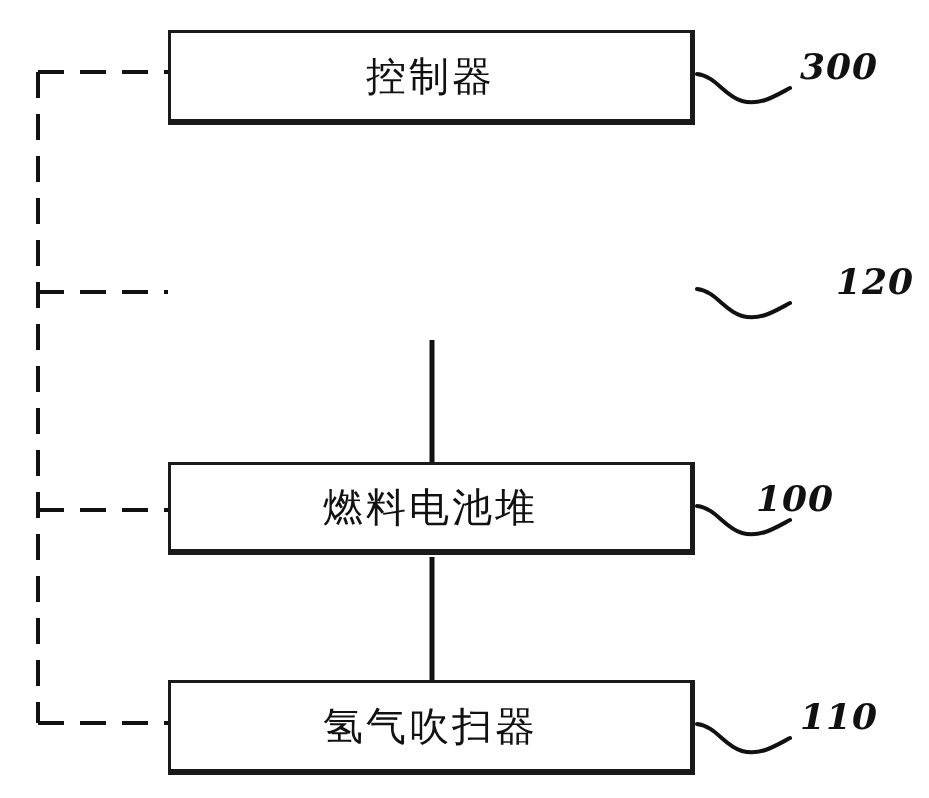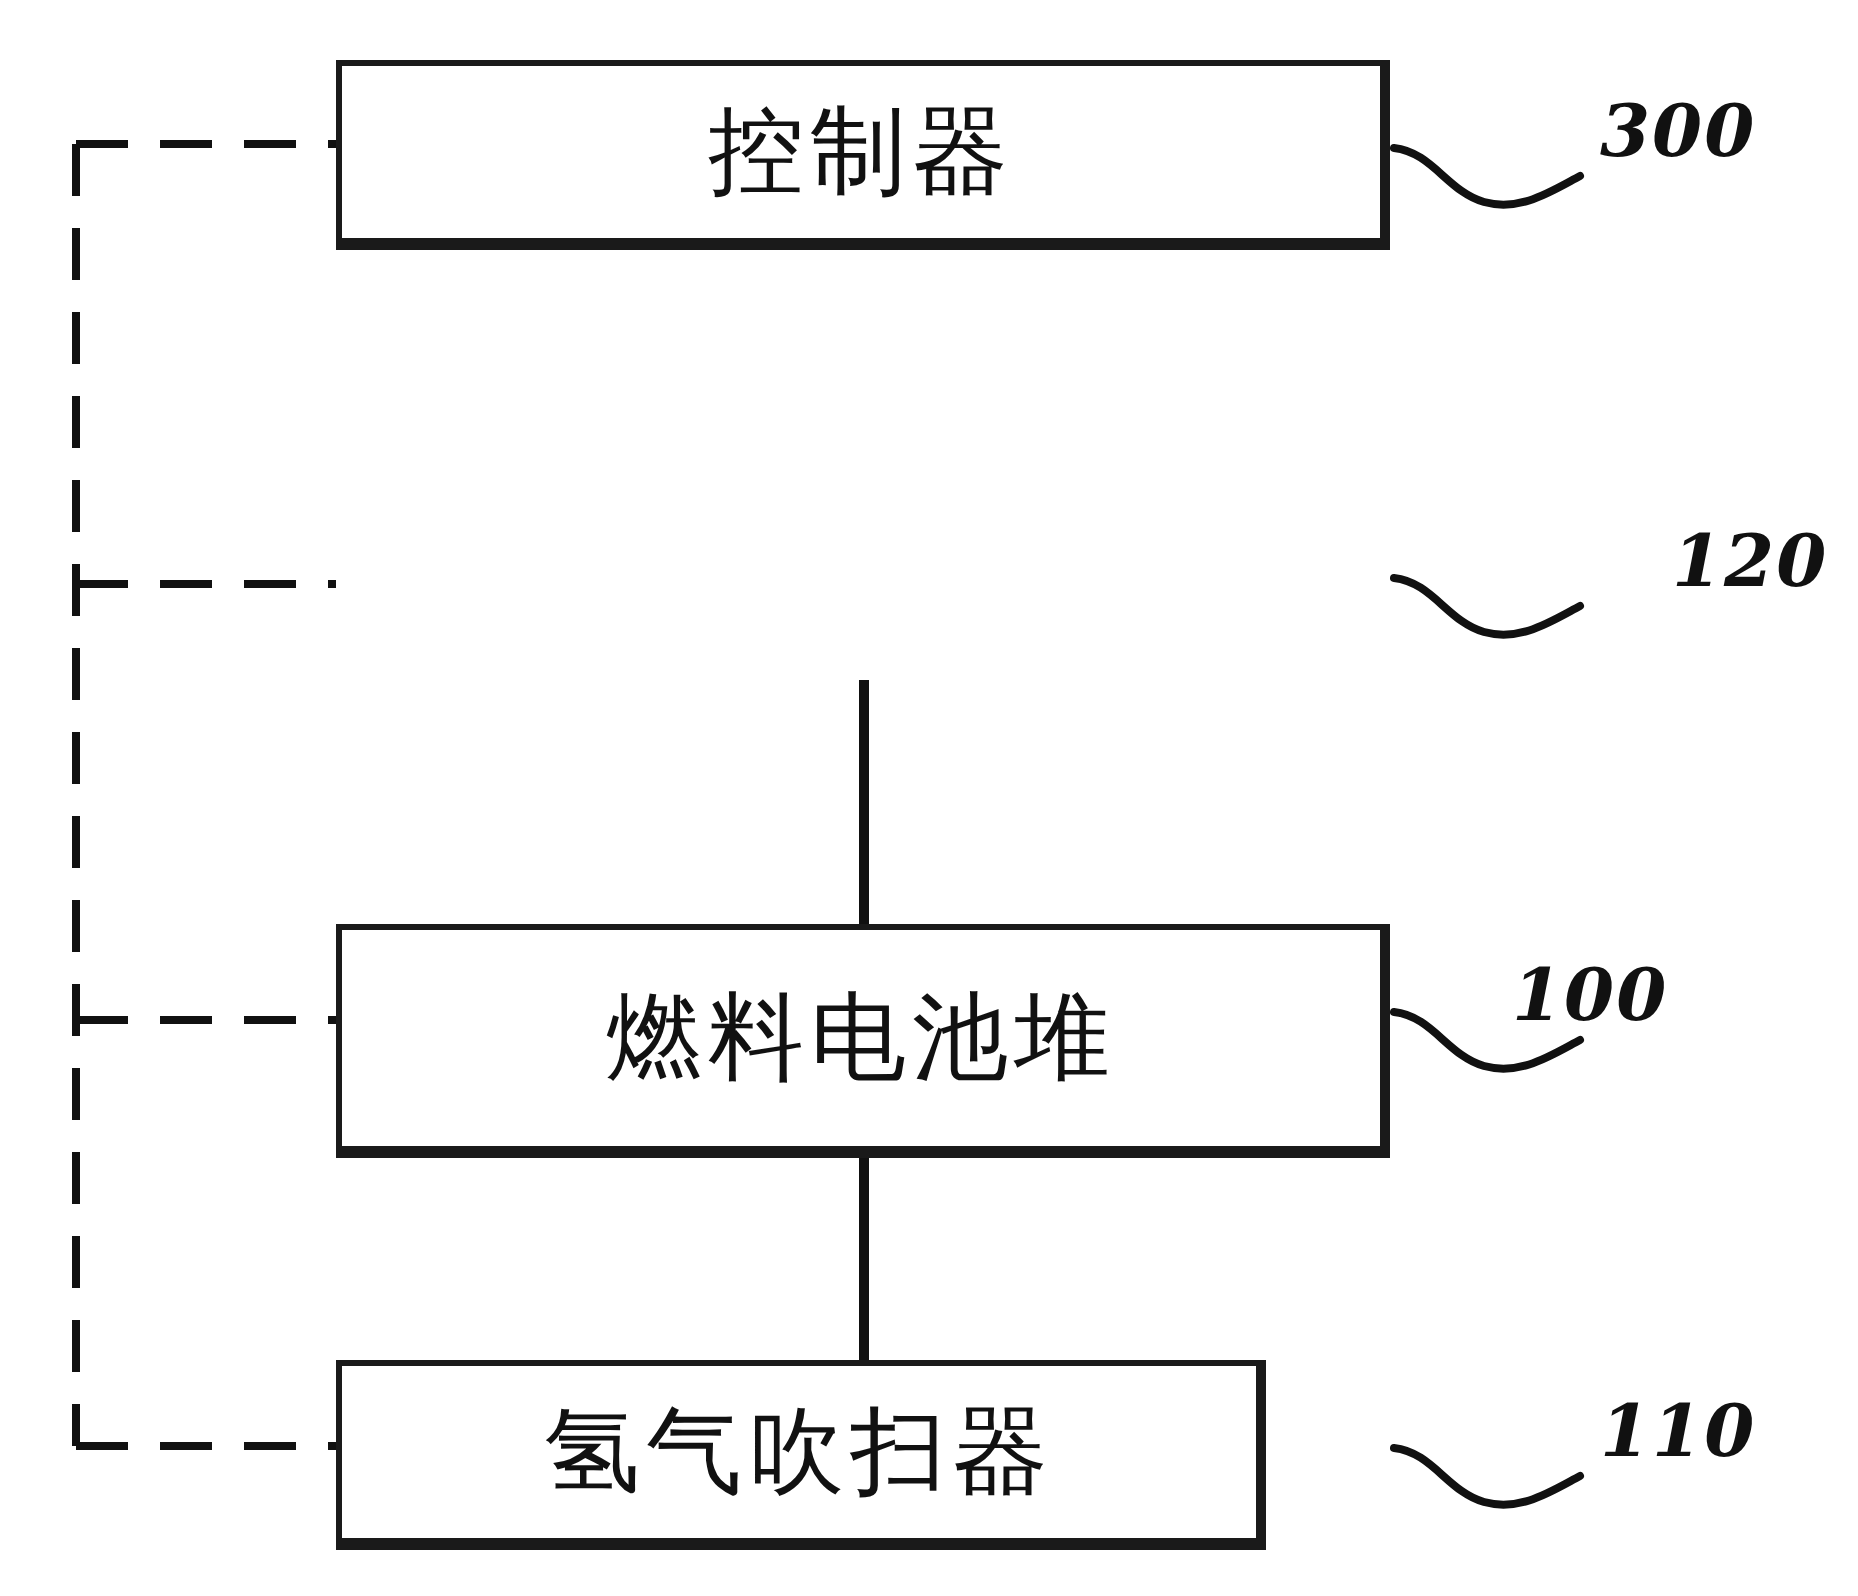--- a/index.html
+++ b/index.html
@@ -30,21 +30,21 @@
     background: #ffffff;
     border: 3px solid #1a1a1a;
     border-right-width: 5px;
     border-bottom-width: 6px;
     display: flex;
     align-items: center;
     justify-content: center;
   }
   .block-label {
     font-family: "DejaVu Sans", "Liberation Sans", sans-serif;
-    font-size: 48px;
+    font-size: 40px;
     line-height: 1;
     color: #111111;
     letter-spacing: 3px;
     white-space: nowrap;
     -webkit-font-smoothing: none;
   }
   .ref-numeral {
     position: absolute;
     font-family: "DejaVu Serif", "Liberation Serif", serif;
     font-style: italic;
@@ -85,25 +85,25 @@
 
     <path d="M 697 724 C 716 726, 724 746, 742 751 C 760 756, 775 746, 790 738" fill="none" stroke="#111111" stroke-width="4" stroke-linecap="round"></path>
 
   </svg>
 
   <div class="block-box" style="left:168px; top:30px; width:527px; height:95px;">
     <span class="block-label">控制器</span>
   </div>
 
 
-  <div class="block-box" style="left:168px; top:462px; width:527px; height:117px;">
+  <div class="block-box" style="left:168px; top:462px; width:527px; height:93px;">
     <span class="block-label">燃料电池堆</span>
   </div>
 
-  <div class="block-box" style="left:168px; top:680px; width:465px; height:95px;">
+  <div class="block-box" style="left:168px; top:680px; width:527px; height:95px;">
     <span class="block-label">氢气吹扫器</span>
   </div>
 
   <span class="ref-numeral" style="left:800px; top:48px;">300</span>
 
   <span class="ref-numeral" style="left:800px; top:263px;margin-left:36px;">120</span>
 
   <span class="ref-numeral" style="left:756px; top:480px;">100</span>
 
   <span class="ref-numeral" style="left:800px; top:698px;">110</span>

